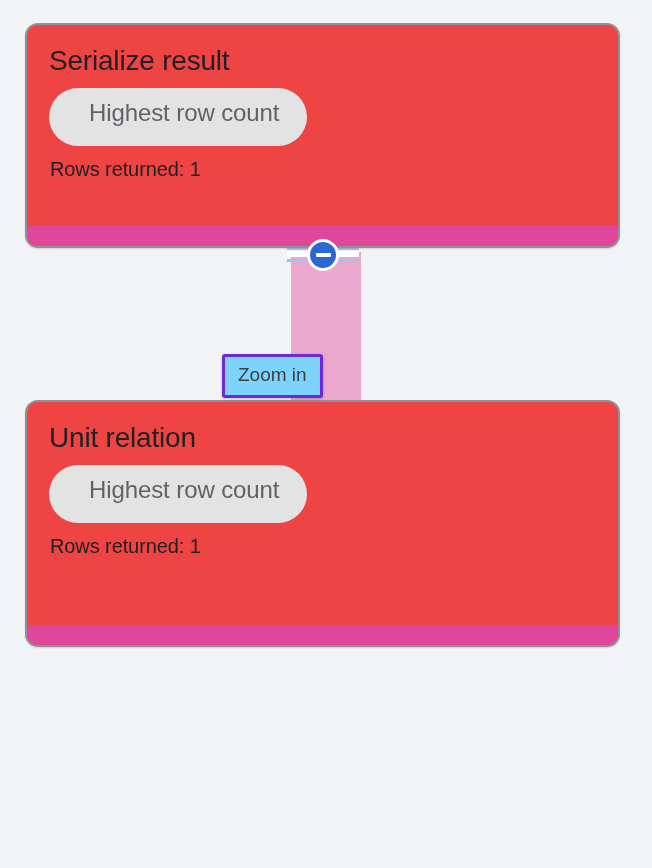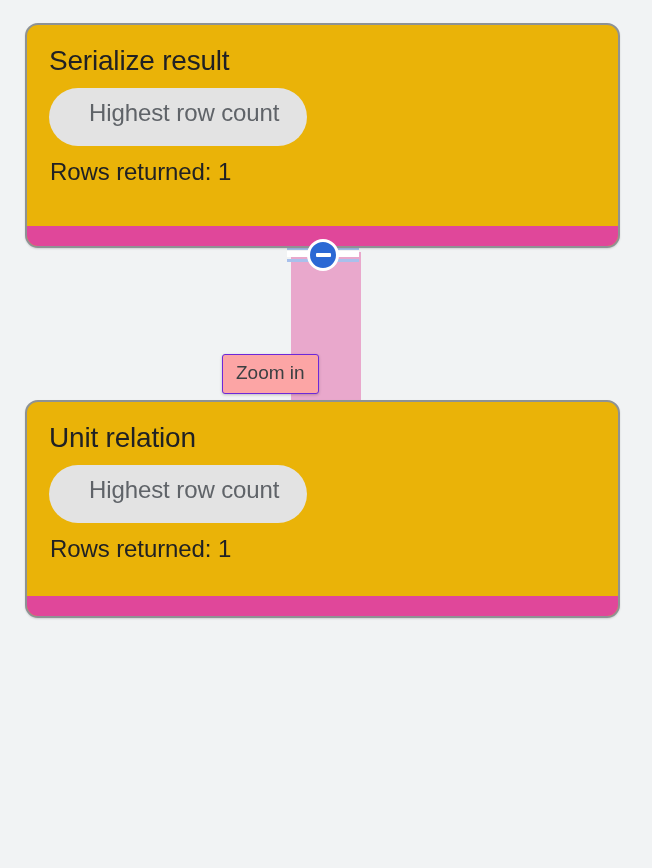--- a/index.html
+++ b/index.html
@@ -82,53 +82,53 @@
     border-radius: 1px;
     background: #ffffff;
   }
 
   
   .tooltip {
     position: absolute;
     left: 222px;
     top: 354px;
     padding: 7px 13px 9px 13px;
-    background: #fca5a5;
-    border: 1px solid #6d28d9;
+    background: #7dd3fc;
+    border: 3px solid #6d28d9;
     border-radius: 3px;
     box-shadow: 0 1px 3px rgba(0,0,0,0.22);
     font-size: 19px;
     color: #3c4043;
     line-height: 1.15;
     white-space: nowrap;
     z-index: 8;
   }
 
   
   .node-card {
     position: absolute;
     left: 25px;
     width: 595px;
-    background: #eab308;
+    background: #ef4444;
     border: 2px solid #8e9294;
     border-radius: 13px;
     box-sizing: border-box;
     overflow: hidden;
     box-shadow: 0 1px 2px rgba(0,0,0,0.14);
     display: flex;
     flex-direction: column;
   }
   .node-card.card-1 {
     top: 23px;
     height: 225px;
     z-index: 4;
   }
   .node-card.card-2 {
     top: 400px;
-    height: 218px;
+    height: 247px;
     z-index: 4;
   }
 
   .node-body {
     flex: 1 1 auto;
     padding: 21px 22px 0 22px;
   }
 
   .node-title {
     font-size: 28px;
@@ -145,21 +145,21 @@
     color: #5f6368;
     font-size: 24px;
     line-height: 1;
     padding: 13px 28px 21px 40px;
     border-radius: 40px;
     margin: 0 0 6px 0;
     letter-spacing: -0.1px;
   }
 
   .node-meta {
-    font-size: 24px;
+    font-size: 20px;
     color: #202124;
     margin: 6px 0 0 1px;
     letter-spacing: -0.1px;
   }
 
   .node-footer {
     flex: 0 0 auto;
     height: 20px;
     background: #e0479a;
   }

